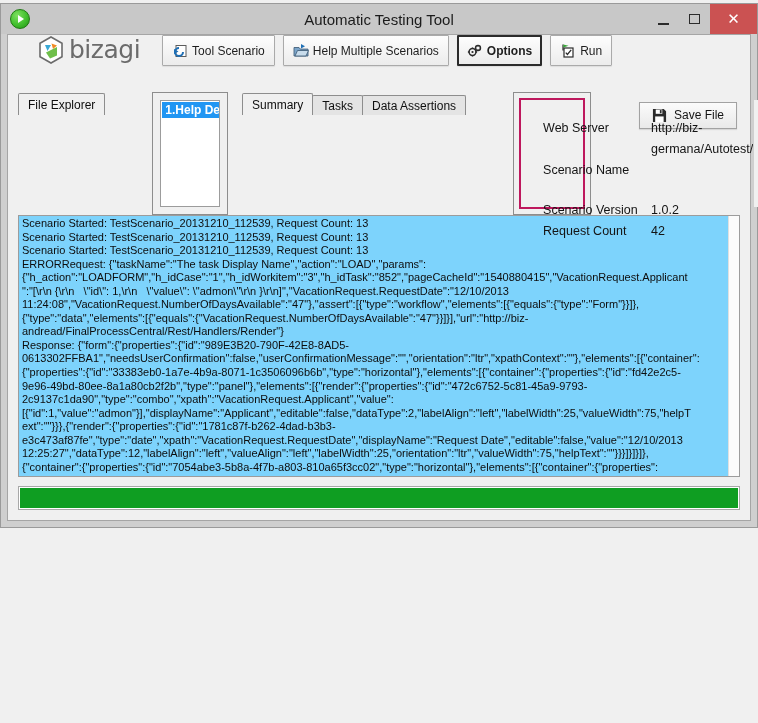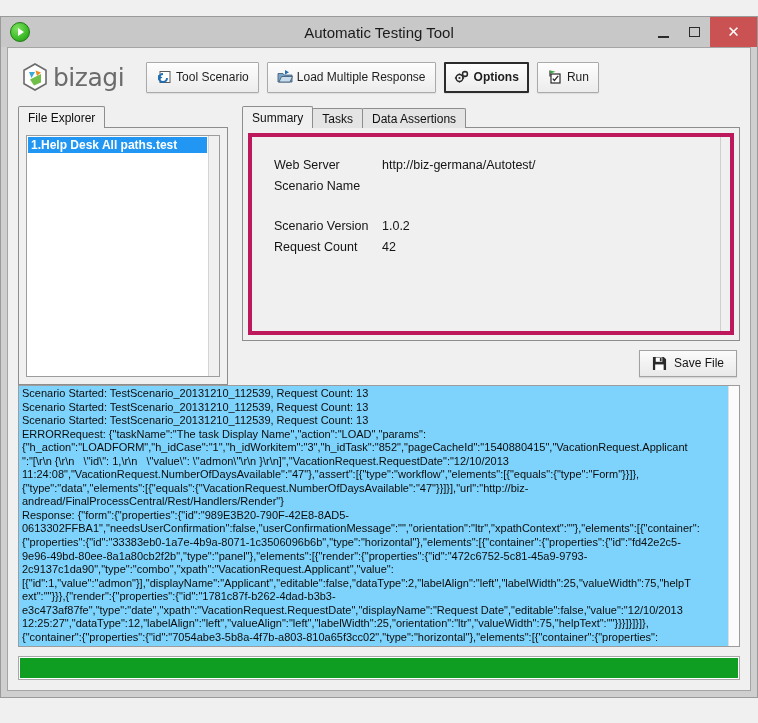--- a/index.html
+++ b/index.html
@@ -6,22 +6,22 @@
   html, body {
     width: 758px; height: 723px;
     font-family: "Liberation Sans", sans-serif;
     background: #f0f0f0;
     overflow: hidden;
   }
 
   
   .window {
     position: absolute;
-    left: 0; top: 16px;
-    width: 758px; height: 682px;
+    left: 0; top: 3px;
+    width: 758px; height: 525px;
     background: #cfcfcf;
     border: 1px solid #9a9a9a;
     display: flex;
     flex-direction: column;
   }
 
   
   .titlebar {
     height: 30px;
     background: #c8c8c8;
@@ -84,22 +84,22 @@
     border: 1px solid #a5a5a5;
     display: flex;
     flex-direction: column;
     position: relative;
   }
 
   
   .toolbar {
     height: 58px;
     display: flex;
-    align-items: center;
-    padding: 0 14px;
+    align-items: flex-start;
+    padding: 0 30px;
     flex: 0 0 auto;
   }
   .logo {
     display: flex;
     align-items: center;
     gap: 5px;
     margin-right: 22px;
   }
   .logo-mark { width: 26px; height: 28px; display:block; }
   .logo-text {
@@ -128,21 +128,21 @@
 
   
   .panels {
     flex: 1 1 auto;
     display: flex;
     padding: 0 10px;
     gap: 14px;
     min-height: 0;
   }
 
-  .tabgroup { display: flex; flex-direction: column; min-height: 0; }
+  .tabgroup { display: flex; flex-direction: row; min-height: 0; gap: 48px; }
   .tabgroup.left { width: 210px; }
   .tabgroup.right { flex: 1 1 auto; }
 
   .tabstrip {
     display: flex;
     align-items: flex-end;
     height: 22px;
     position: relative;
     z-index: 2;
   }
@@ -199,21 +199,21 @@
     background: #f0f0f0;
     border-left: 1px solid #d4d4d4;
     flex: 0 0 auto;
   }
 
   
   .summary-box {
     position: absolute;
     left: 5px; top: 5px; right: 5px; bottom: 5px;
     background: #f0f0f0;
-    border: 4px solid #be185d;
+    border: 2px solid #be185d;
     display: flex;
   }
   .summary-content { flex: 1 1 auto; padding: 18px 0 0 22px; }
   .sum-row { display: flex; font-size: 12.5px; color: #141414; line-height: 21px; }
   .sum-row.gap { margin-top: 19px; }
   .sum-label { width: 108px; flex: 0 0 auto; }
   .sum-value { }
   .sum-scroll {
     width: 10px;
     background: #f0f0f0;
@@ -336,21 +336,21 @@
           </svg>
           <span>Tool Scenario</span>
         </div>
 
         <div class="tb-btn">
           <svg class="tb-icon" viewBox="0 0 16 16">
             <path d="M1 4.5 h5 l1.4 1.6 H15 V13 H1 Z" fill="#7aa4c9" stroke="#45627d" stroke-width="0.9"></path>
             <path d="M2 13 L4.5 7.5 H15.5 L13 13 Z" fill="#c8dcec" stroke="#45627d" stroke-width="0.9"></path>
             <polygon points="8,1 12,3.2 8,5.4" fill="#1f6fb5"></polygon>
           </svg>
-          <span>Load Multiple Response</span>
+          <span>Help Multiple Scenarios</span>
         </div>
 
         <div class="tb-btn focused">
           <svg class="tb-icon" viewBox="0 0 16 16">
             <circle cx="5.5" cy="9" r="3.4" fill="none" stroke="#2b2b2b" stroke-width="1.5"></circle>
             <circle cx="5.5" cy="9" r="1.1" fill="#2b2b2b"></circle>
             <circle cx="11" cy="5" r="2.5" fill="none" stroke="#2b2b2b" stroke-width="1.4"></circle>
             <path d="M11 2.2 v1.2 M11 6.6 v1.2 M8.2 5 h1.2 M12.6 5 h1.2" stroke="#2b2b2b" stroke-width="1.2"></path>
             <path d="M5.5 4.6 v1.3 M5.5 12.1 v1.3 M0.9 9 h1.3 M8.8 9 h1.3" stroke="#2b2b2b" stroke-width="1.3"></path>
           </svg>

